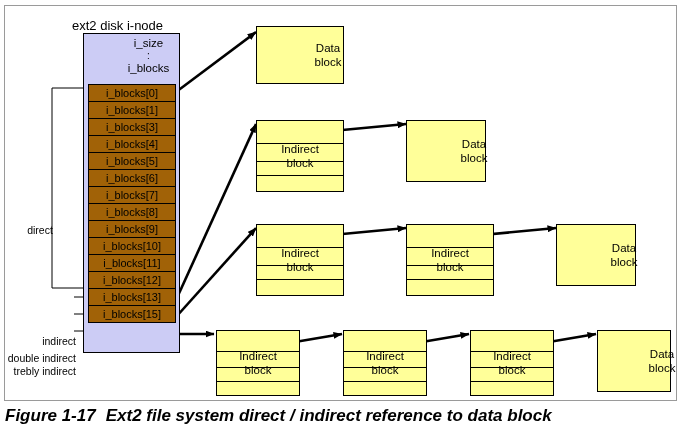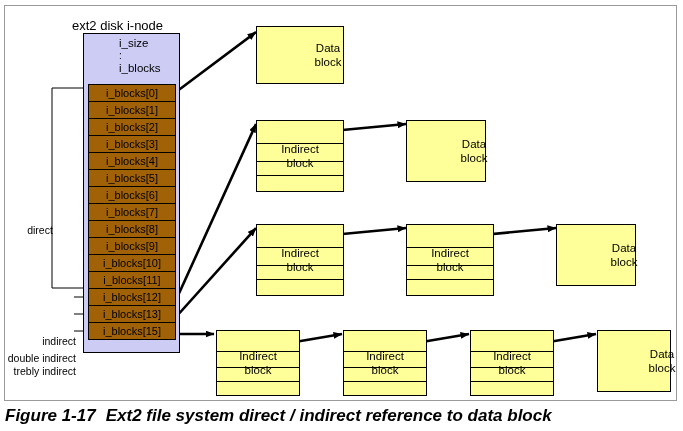--- a/index.html
+++ b/index.html
@@ -62,20 +62,21 @@
     background: #ccccf5;
     border: 1px solid #000;
     box-sizing: border-box;
   }
   #inode-header {
     position: absolute;
     left: 83px;
     top: 34px;
     width: 95px;
     height: 48px;
+    text-align: center;
     font-size: 11.5px;
     line-height: 14px;
     color: #000;
     padding-top: 2px;
     box-sizing: border-box;
     padding-left: 36px;
   }
   #inode-header .hdr-colon {
     font-size: 10px;
     line-height: 11px;
@@ -214,21 +215,20 @@
 
   <div id="inode-header">
     <div>i_size</div>
     <div class="hdr-colon">:</div>
     <div>i_blocks</div>
   </div>
 
   <div id="iblocks-list">
     <div class="iblock-row">i_blocks[0]</div>
     <div class="iblock-row">i_blocks[1]</div>
-    <div class="iblock-row">i_blocks[2]</div>
     <div class="iblock-row">i_blocks[3]</div>
     <div class="iblock-row">i_blocks[4]</div>
     <div class="iblock-row">i_blocks[5]</div>
     <div class="iblock-row">i_blocks[6]</div>
     <div class="iblock-row">i_blocks[7]</div>
     <div class="iblock-row">i_blocks[8]</div>
     <div class="iblock-row">i_blocks[9]</div>
     <div class="iblock-row">i_blocks[10]</div>
     <div class="iblock-row">i_blocks[11]</div>
     <div class="iblock-row">i_blocks[12]</div>

